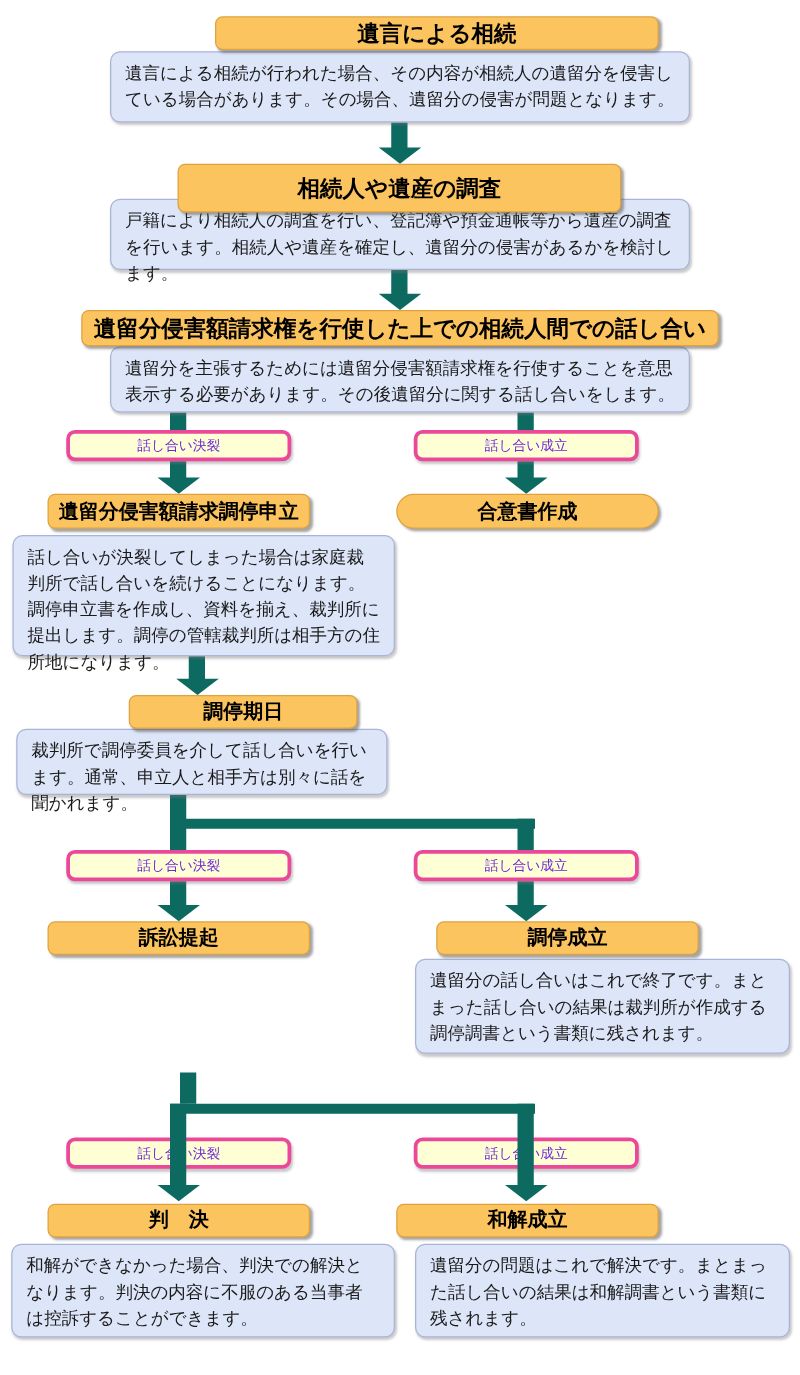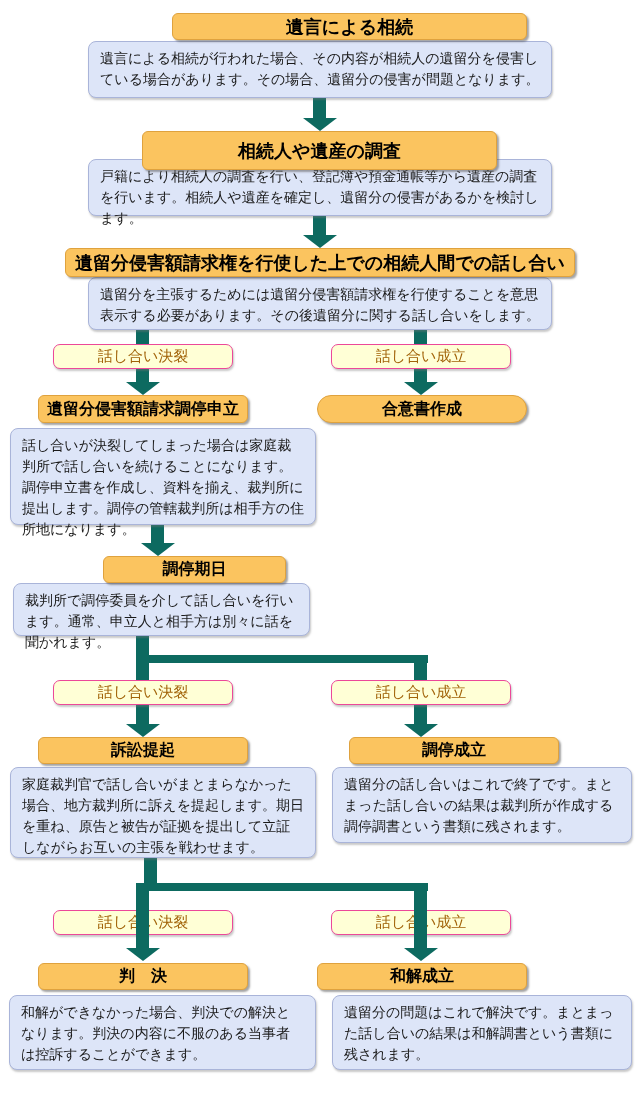--- a/index.html
+++ b/index.html
@@ -36,25 +36,25 @@
     padding:6px 11px;
     box-sizing:border-box;
     text-align:left;
     z-index:2;
   }
 
   
   .lbl{
     position:absolute;
     background:#FFFFD6;
-    border:1px solid #ec4899;
+    border:3px solid #ec4899;
     border-radius:7px;
     box-shadow:1px 2px 2px rgba(120,120,120,0.4);
-    color:#a16207;
-    font-size:15px;
+    color:#6d28d9;
+    font-size:11px;
     display:flex;align-items:center;justify-content:center;
     box-sizing:border-box;
     z-index:2;
   }
 
   
   .v,.h{position:absolute;background:#0D6A60;z-index:1;}
   .ah{
     position:absolute;width:0;height:0;
     border-left:17px solid transparent;
@@ -106,21 +106,20 @@
   <div class="v" style="left:414px;top:655px;width:13px;height:25px;"></div>
   <div class="lbl" style="left:53px;top:680px;width:180px;height:25px;">話し合い決裂</div>
   <div class="lbl" style="left:331px;top:680px;width:180px;height:25px;">話し合い成立</div>
   <div class="v" style="left:136px;top:705px;width:13px;height:20px;"></div>
   <div class="ah" style="left:126px;top:724px;"></div>
   <div class="v" style="left:414px;top:705px;width:13px;height:20px;"></div>
   <div class="ah" style="left:404px;top:724px;"></div>
 
   <div class="hdr hdr-col" style="left:38px;top:737px;width:210px;height:27px;">訴訟提起</div>
   <div class="hdr hdr-col" style="left:317px;top:737px;width:210px;height:27px;margin-left:32px;">調停成立</div>
-  <div class="txt" style="left:10px;top:767px;width:306px;height:91px;">家庭裁判官で話し合いがまとまらなかった場合、地方裁判所に訴えを提起します。期日を重ね、原告と被告が証拠を提出して立証しながらお互いの主張を戦わせます。</div>
   <div class="txt" style="left:332px;top:767px;width:300px;height:76px;">遺留分の話し合いはこれで終了です。まとまった話し合いの結果は裁判所が作成する調停調書という書類に残されます。</div>
 
   <div class="v" style="left:144px;top:858px;width:13px;height:25px;"></div>
   <div class="h" style="left:136px;top:883px;width:292px;height:8px;"></div>
   <div class="lbl" style="left:53px;top:910px;width:180px;height:25px;">話し合い決裂</div>
   <div class="lbl" style="left:331px;top:910px;width:180px;height:25px;">話し合い成立</div>
   <div class="v over" style="left:136px;top:883px;width:13px;height:65px;"></div>
   <div class="ah over" style="left:126px;top:948px;"></div>
   <div class="v over" style="left:414px;top:883px;width:13px;height:65px;"></div>
   <div class="ah over" style="left:404px;top:948px;"></div>

